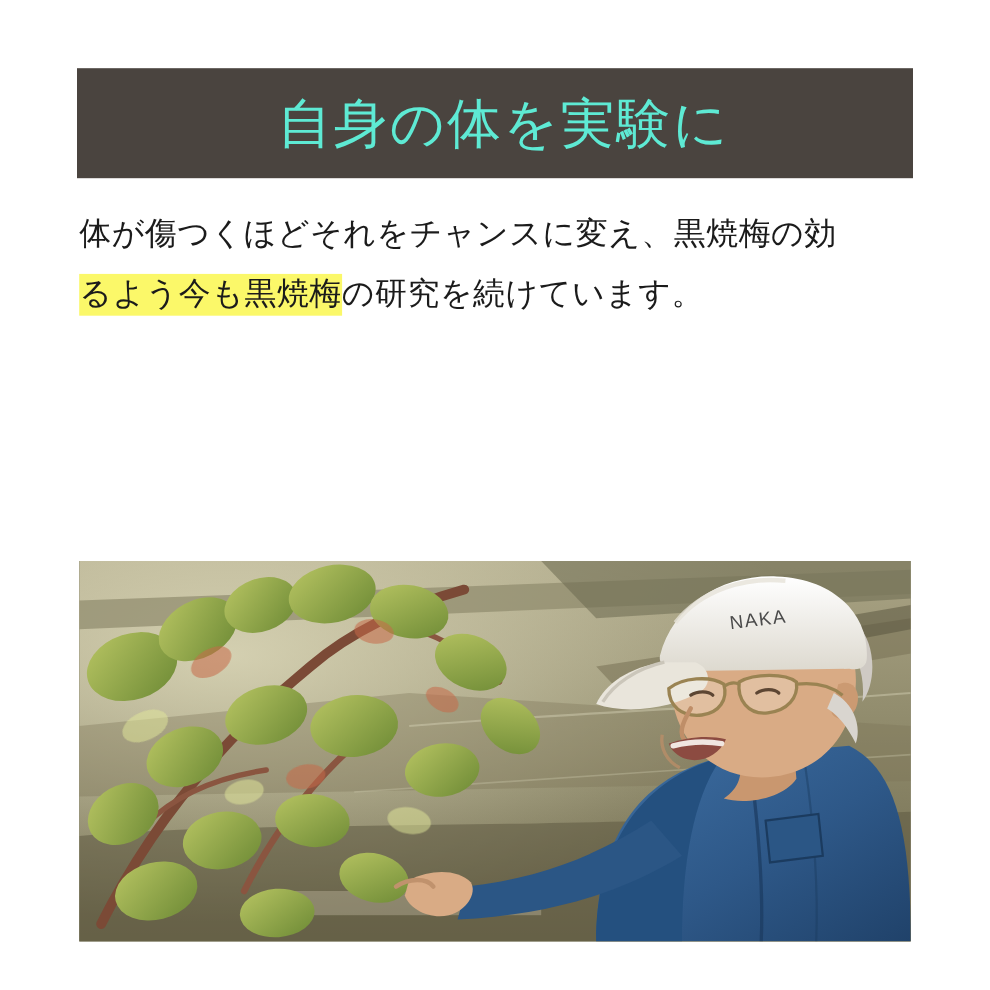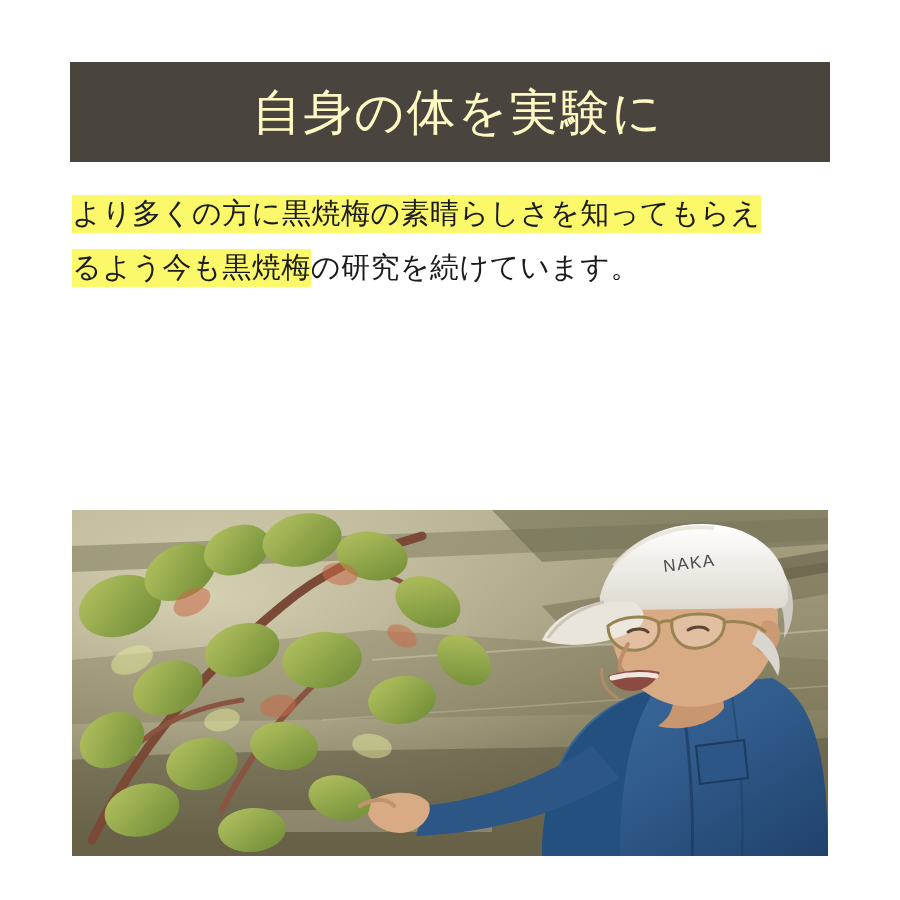--- a/index.html
+++ b/index.html
@@ -26,21 +26,21 @@
     left: 70px;
     top: 62px;
     width: 760px;
     height: 100px;
     background: #4a443f;
     display: flex;
     align-items: center;
     justify-content: center;
   }
   .title-text {
-    color: #fef9c3;
+    color: #5eead4;
     font-size: 49px;
     letter-spacing: 2px;
     font-family: "Liberation Serif", "DejaVu Serif", serif;
     white-space: nowrap;
     line-height: 1;
     margin-left: 16px;
   }
 
   
   .body-copy {
@@ -84,21 +84,21 @@
 <body>
 
 <div class="page">
 
   <div class="title-banner">
     <div class="title-text">自身の体を実験に</div>
   </div>
 
   <div class="body-copy">
     <div class="body-line">
-      <span class="hl">より多くの方に黒焼梅の素晴らしさを知ってもらえ</span>
+      <span>体が傷つくほどそれをチャンスに変え、黒焼梅の効</span>
     </div>
     <div class="body-line">
       <span class="hl">るよう今も黒焼梅</span><span>の研究を続けています。</span>
     </div>
   </div>
 
   <div class="photo">
     <svg viewBox="0 0 756 346" preserveAspectRatio="none">
       <defs>
         <linearGradient id="bgGrad" x1="0" y1="0" x2="0" y2="1">

